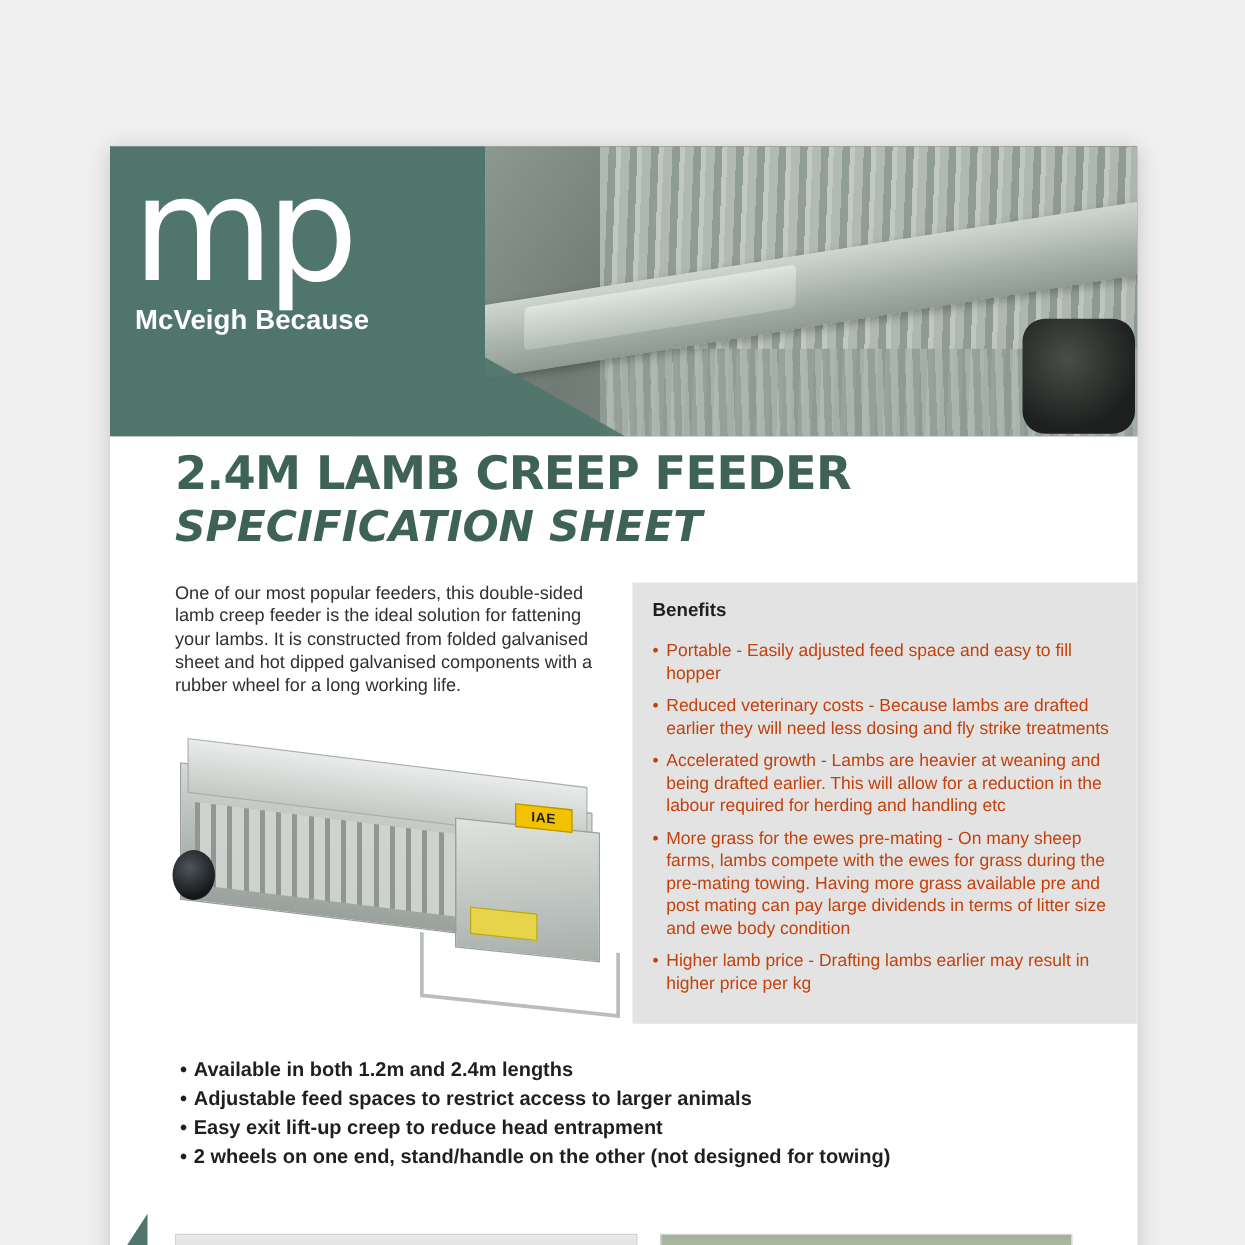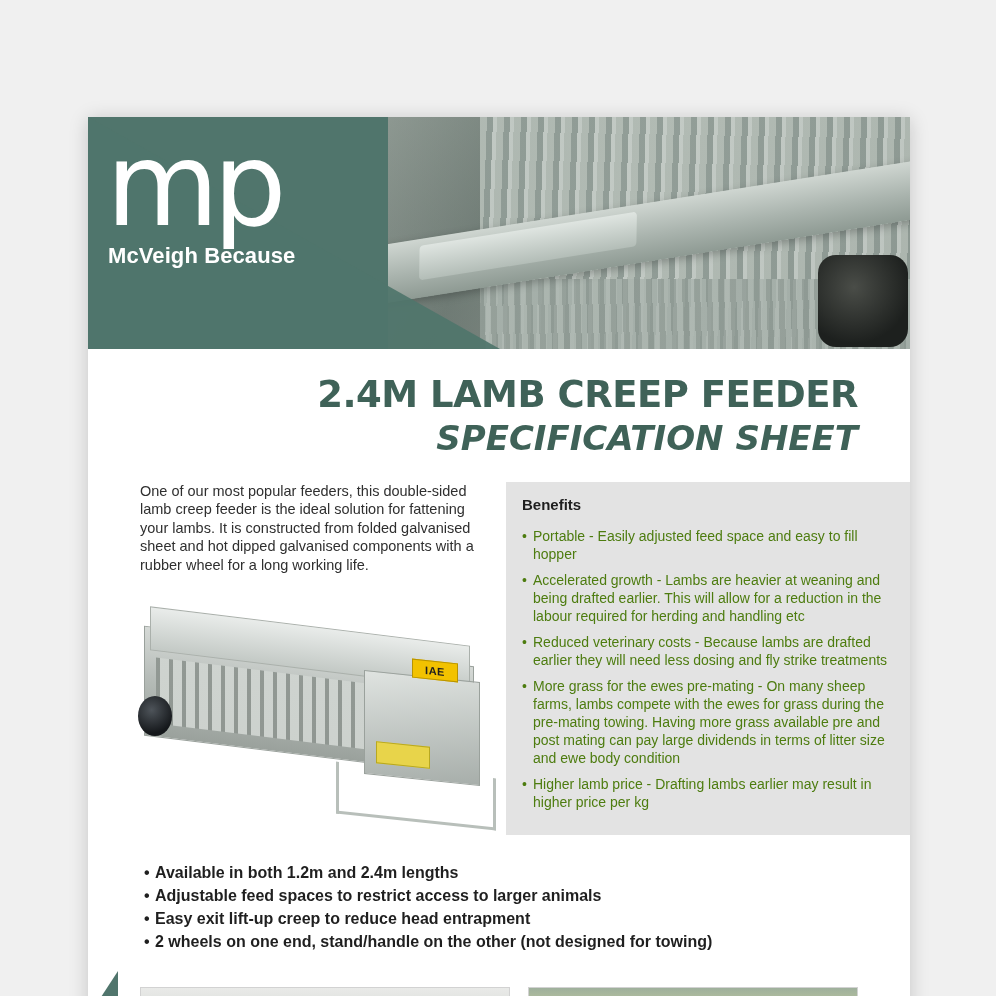--- a/index.html
+++ b/index.html
@@ -116,21 +116,21 @@
     font-family: "Liberation Sans", sans-serif;
     font-weight: bold;
     font-size: 22px;
     color: #ffffff;
     letter-spacing: .1px;
     margin-top: 6px;
     margin-left: 2px;
   }
 
   
-  .titles { padding: 26px 52px 0 52px; text-align: right; }
+  .titles { padding: 10px 52px 0 52px; }
   .title-main {
     font-family: "DejaVu Sans", sans-serif;
     font-weight: bold;
     font-size: 37px;
     letter-spacing: -0.5px;
     color: #3f6258;
     margin: 0;
     line-height: 1.1;
   }
   .title-sub {
@@ -246,21 +246,21 @@
     color: #1f1f1f;
     margin: 0 0 14px 0;
   }
   .benefits-list { list-style: none; margin: 0; padding: 0; }
   .benefits-list li {
     position: relative;
     padding-left: 11px;
     margin-bottom: 8px;
     font-size: 14px;
     line-height: 18px;
-    color: #4d7c0f;
+    color: #c2410c;
   }
   .benefits-list li::before {
     content: "•";
     position: absolute;
     left: 0; top: 0;
   }
 
   
   .features {
     margin: 26px 0 0 0;
@@ -352,22 +352,22 @@
         <div class="pp-label"></div>
         <div class="pp-badge">IAE</div>
         <div class="pp-wheel"></div>
       </div>
     </div>
 
     <div class="col-right">
       <div class="benefits-title">Benefits</div>
       <ul class="benefits-list">
         <li>Portable - Easily adjusted feed space and easy to fill hopper</li>
+        <li>Reduced veterinary costs - Because lambs are drafted earlier they will need less dosing and fly strike treatments</li>
         <li>Accelerated growth - Lambs are heavier at weaning and being drafted earlier. This will allow for a reduction in the labour required for herding and handling etc</li>
-        <li>Reduced veterinary costs - Because lambs are drafted earlier they will need less dosing and fly strike treatments</li>
         <li>More grass for the ewes pre-mating - On many sheep farms, lambs compete with the ewes for grass during the pre-mating towing. Having more grass available pre and post mating can pay large dividends in terms of litter size and ewe body condition</li>
         <li>Higher lamb price - Drafting lambs earlier may result in higher price per kg</li>
       </ul>
     </div>
   </div>
 
   <ul class="features">
     <li>Available in both 1.2m and 2.4m lengths</li>
     <li>Adjustable feed spaces to restrict access to larger animals</li>
     <li>Easy exit lift-up creep to reduce head entrapment</li>

